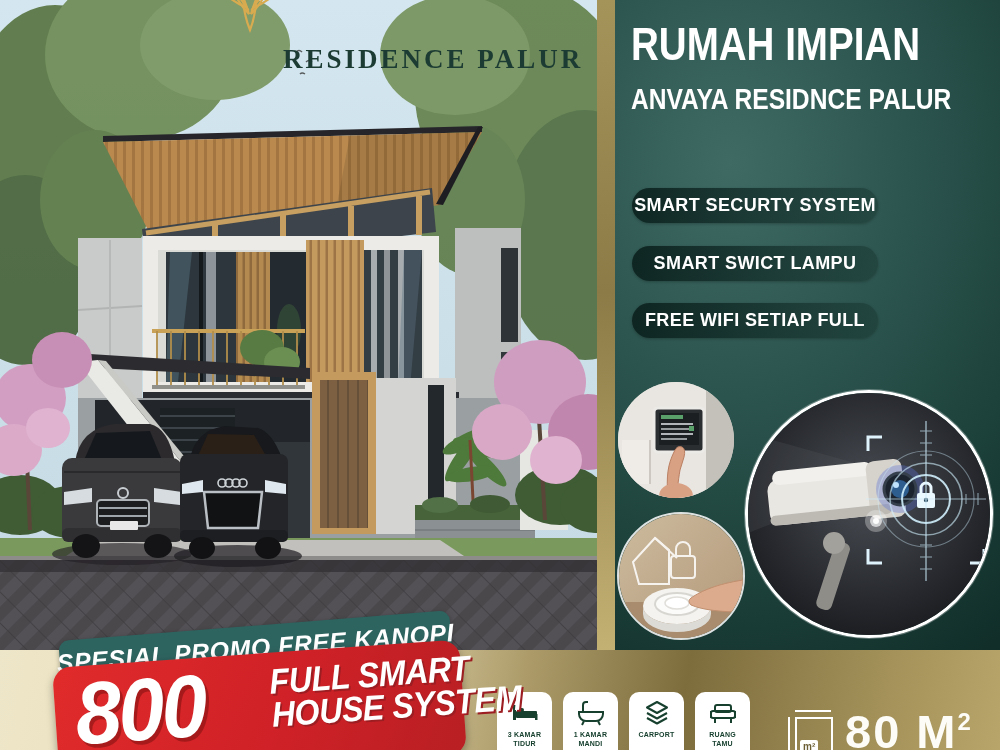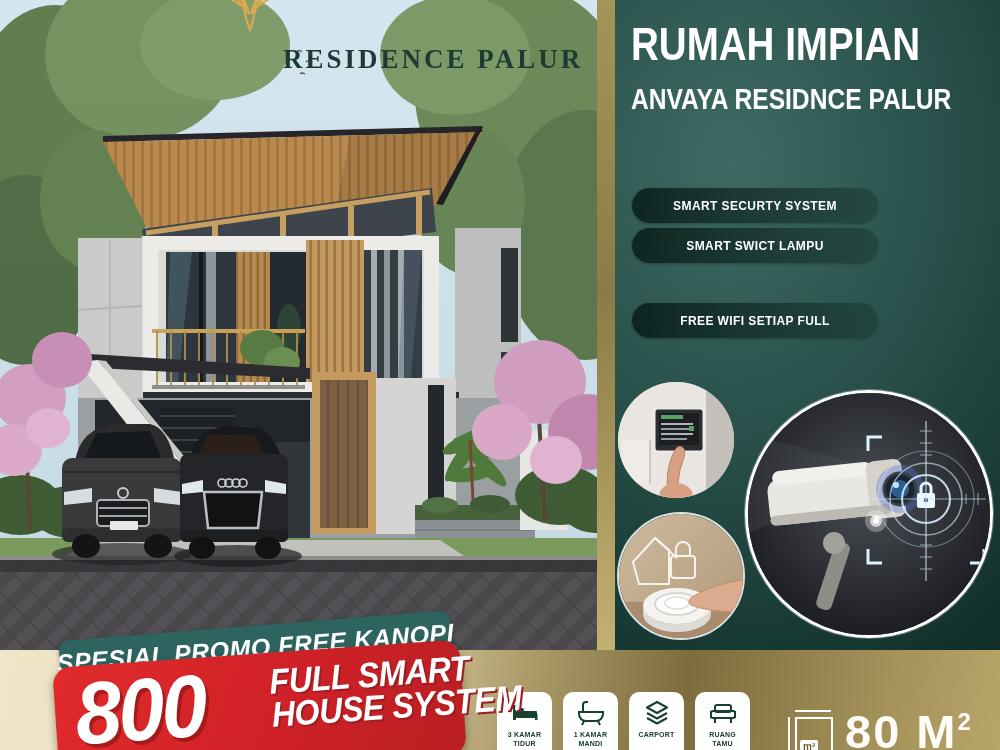--- a/index.html
+++ b/index.html
@@ -18,23 +18,23 @@
   #right-panel{position:absolute;left:615px;top:0;width:385px;height:650px;z-index:1;
     background:radial-gradient(120% 90% at 30% 25%,#3f6a64 0%,#2c544e 40%,#1c403a 72%,#112e29 100%);}
   .condensed{transform:scaleX(.82);transform-origin:left top;display:inline-block;white-space:nowrap;}
   #panel-title{position:absolute;left:16px;top:20px;font-size:47px;font-weight:900;
     color:#fff;line-height:1;letter-spacing:0;}
   #panel-subtitle{position:absolute;left:16px;top:84px;font-size:30px;font-weight:900;
     color:#fff;line-height:1;}
   .pill{position:absolute;left:17px;width:246px;height:35px;border-radius:18px;
     background:linear-gradient(100deg,rgba(8,28,25,.85),rgba(22,52,46,.45));
     display:flex;align-items:center;justify-content:center;
-    color:#fff;font-weight:800;font-size:12px;letter-spacing:.4px;white-space:nowrap;
+    color:#fff;font-weight:800;font-size:18px;letter-spacing:.4px;white-space:nowrap;
     box-shadow:0 1px 3px rgba(0,0,0,.25);}
-  #pill-1{top:188px;} #pill-2{top:228px;} #pill-3{top:303px;}
+  #pill-1{top:188px;} #pill-2{top:246px;} #pill-3{top:303px;}
   .photo-circle{position:absolute;border-radius:50%;overflow:hidden;z-index:2;}
   #circle-panel{left:618px;top:382px;width:116px;height:116px;}
   #circle-button{left:617px;top:512px;width:124px;height:124px;border:2px solid rgba(255,255,255,.85);}
   #circle-cctv{left:745px;top:390px;width:242px;height:242px;border:3px solid #fff;box-shadow:0 0 0 1px rgba(255,255,255,.3);}
   
   #bottom-band{position:absolute;left:0;top:650px;width:1000px;height:100px;z-index:3;
     background:linear-gradient(100deg,#eee6c8 0%,#e6dbb5 34%,#ad9c6a 52%,#7d6d3d 68%,#a4925a 88%,#b7a56a 100%);}
   #promo-ribbon{position:absolute;left:60px;top:641px;width:392px;height:44px;z-index:4;
     transform:rotate(-4.5deg);transform-origin:left center;background:#2e6460;border-radius:10px;
     display:flex;align-items:center;justify-content:center;color:#fff;

